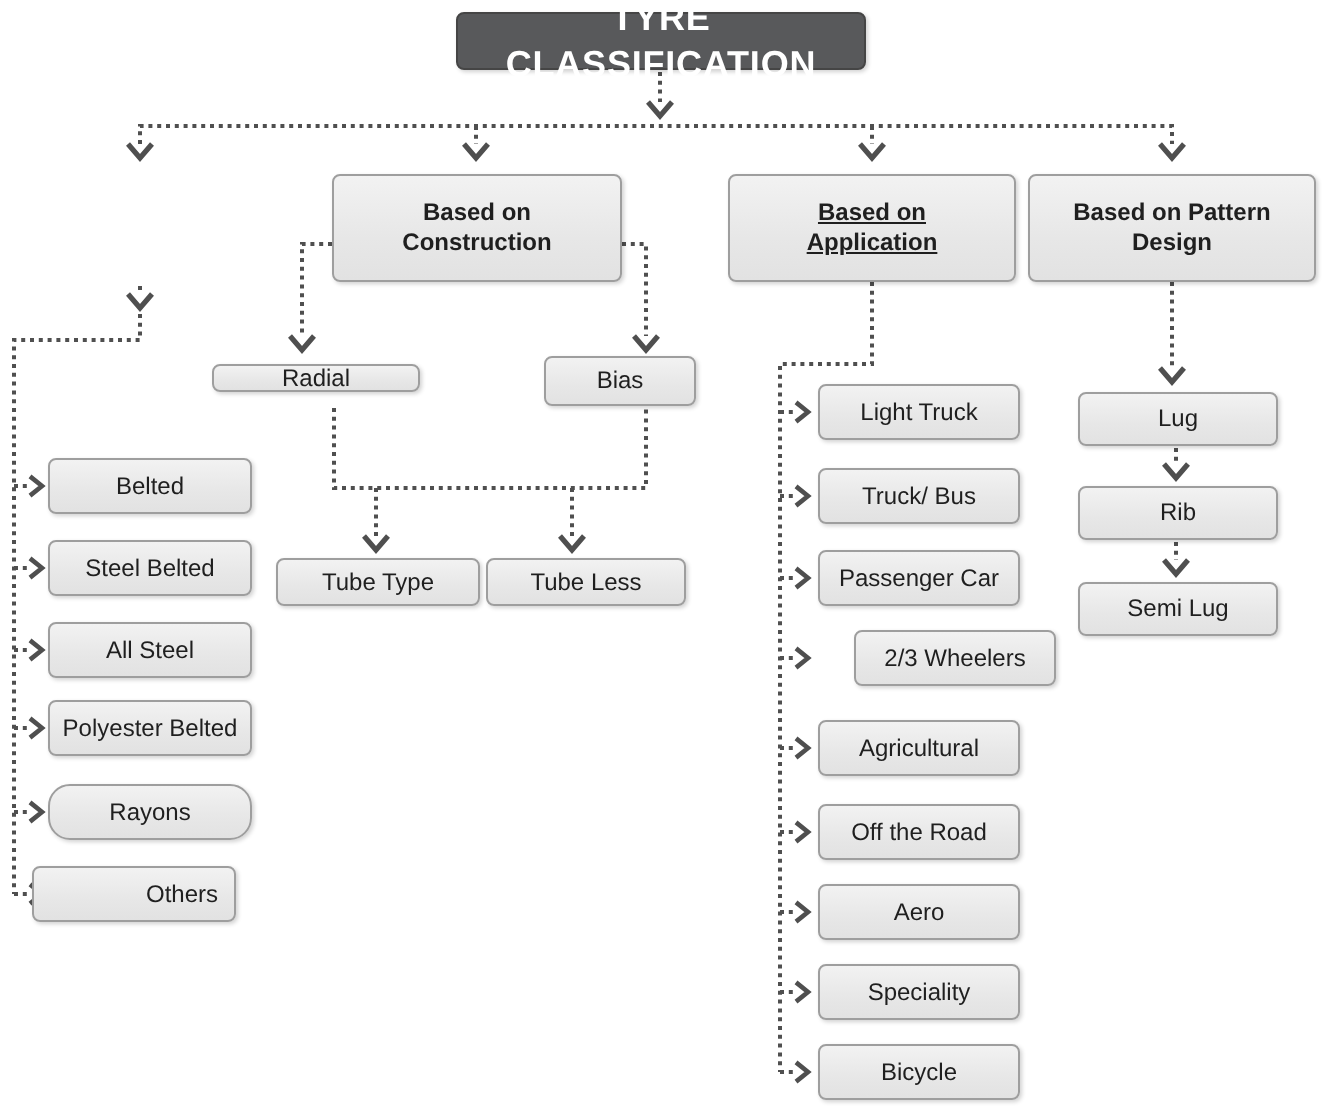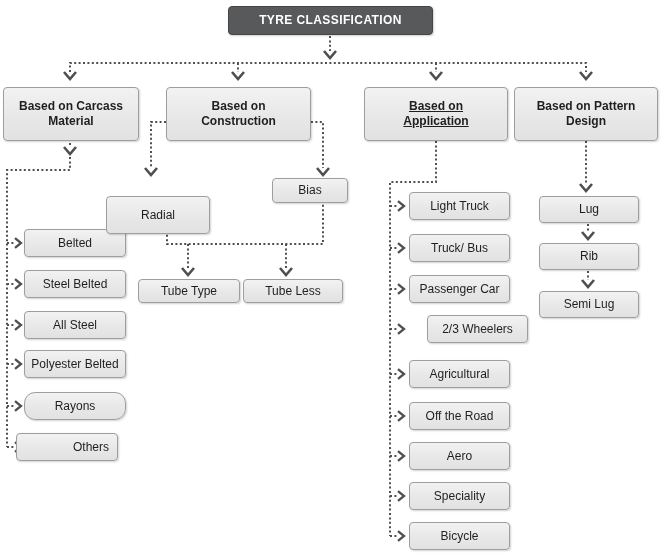--- a/index.html
+++ b/index.html
@@ -16,21 +16,21 @@
     border-radius:4px;
     box-shadow:1px 1px 2px rgba(0,0,0,.18);
     color:var(--text-color,#1f1f1f);
     font-size:12px;line-height:1.25;
   }
   .group{font-weight:bold;}
   .root{
     background:var(--root-bg,#58595b);
     border:1px solid #454545;
     color:var(--root-text,#ffffff);
-    font-weight:bold;font-size:12px;letter-spacing:.4px;
+    font-weight:bold;font-size:18px;letter-spacing:.4px;
     border-radius:4px;
   }
 </style>
 </head>
 <body>
 
 <div class="stage" style="--root-bg: #58595b; --root-text: #ffffff; --node-border: #9e9e9e; --text-color: #1f1f1f;">
 
   <svg class="wires" viewBox="0 0 670 559">
       <polyline points="330,36 330,51" fill="none" stroke="#4f4f4f" stroke-width="2" stroke-dasharray="2 2.4"></polyline>
@@ -88,33 +88,32 @@
       <path d="M398,324.2 L404,329 L398,333.8" stroke-width="2.3" fill="none" stroke="#4f4f4f"></path>
       <path d="M398,369.2 L404,374 L398,378.8" stroke-width="2.3" fill="none" stroke="#4f4f4f"></path>
       <path d="M398,411.2 L404,416 L398,420.8" stroke-width="2.3" fill="none" stroke="#4f4f4f"></path>
       <path d="M398,451.2 L404,456 L398,460.8" stroke-width="2.3" fill="none" stroke="#4f4f4f"></path>
       <path d="M398,491.2 L404,496 L398,500.8" stroke-width="2.3" fill="none" stroke="#4f4f4f"></path>
       <path d="M398,531.2 L404,536 L398,540.8" stroke-width="2.3" fill="none" stroke="#4f4f4f"></path>
     </svg>
 
   <div class="node root" style="left:228px;top:6px;width:205px;height:29px;">TYRE CLASSIFICATION</div>
 
-  <div class="node group" style="left:3px;top:87px;width:136px;height:54px;padding:0 12px;">Based on Carcass Material</div>
   <div class="node group" style="left:166px;top:87px;width:145px;height:54px;padding:0 20px;">Based on Construction</div>
   <div class="node group" style="left:364px;top:87px;width:144px;height:54px;padding:0 20px;text-decoration:underline;">Based on Application</div>
   <div class="node group" style="left:514px;top:87px;width:144px;height:54px;padding:0 12px;">Based on Pattern Design</div>
 
   <div class="node" style="left:24px;top:229px;width:102px;height:28px;">Belted</div>
   <div class="node" style="left:24px;top:270px;width:102px;height:28px;">Steel Belted</div>
   <div class="node" style="left:24px;top:311px;width:102px;height:28px;">All Steel</div>
   <div class="node" style="left:24px;top:350px;width:102px;height:28px;">Polyester Belted</div>
   <div class="node" style="left:24px;top:392px;width:102px;height:28px;border-radius:11px;">Rayons</div>
   <div class="node" style="left:16px;top:433px;width:102px;height:28px;padding-left:48px;">Others</div>
 
-  <div class="node" style="left:106px;top:196px;width:104px;height:38px;">Radial</div>
+  <div class="node" style="left:106px;top:182px;width:104px;height:14px;">Radial</div>
   <div class="node" style="left:272px;top:178px;width:76px;height:25px;">Bias</div>
   <div class="node" style="left:138px;top:279px;width:102px;height:24px;">Tube Type</div>
   <div class="node" style="left:243px;top:279px;width:100px;height:24px;">Tube Less</div>
 
   <div class="node" style="left:409px;top:192px;width:101px;height:28px;">Light Truck</div>
   <div class="node" style="left:409px;top:234px;width:101px;height:28px;">Truck/ Bus</div>
   <div class="node" style="left:409px;top:275px;width:101px;height:28px;">Passenger Car</div>
   <div class="node" style="left:427px;top:315px;width:101px;height:28px;">2/3 Wheelers</div>
   <div class="node" style="left:409px;top:360px;width:101px;height:28px;">Agricultural</div>
   <div class="node" style="left:409px;top:402px;width:101px;height:28px;">Off the Road</div>

